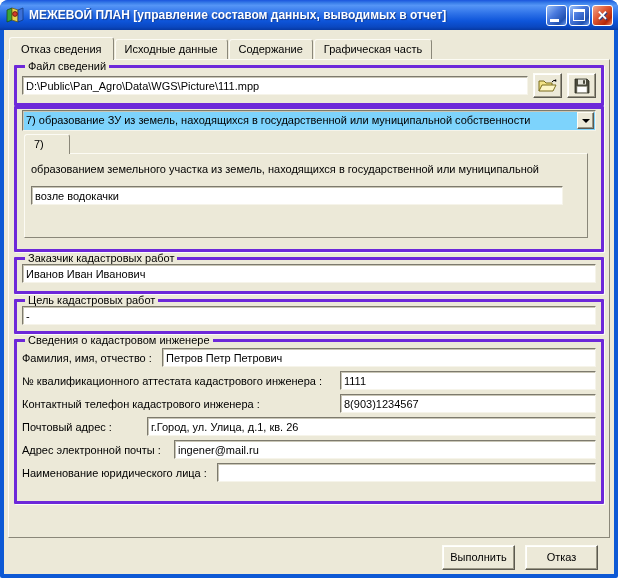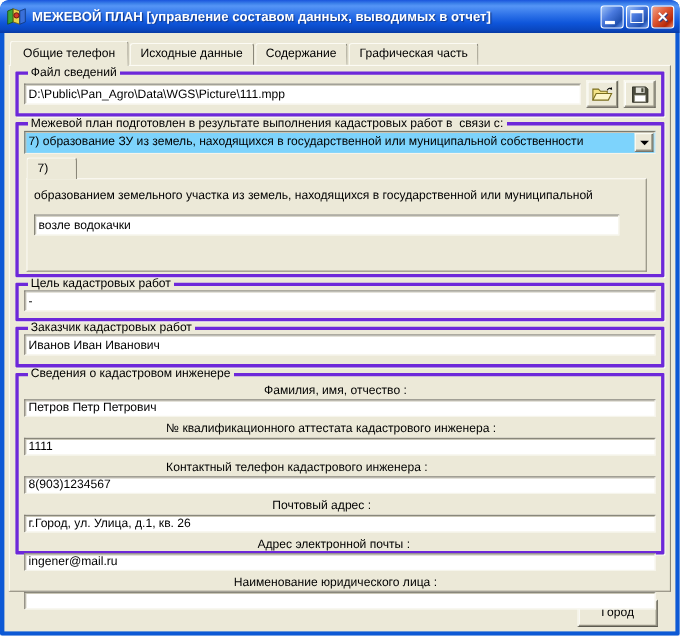--- a/index.html
+++ b/index.html
@@ -116,21 +116,21 @@
   }
   .desc-panel{
     box-sizing:border-box;height:85px;margin:0 8px 0 2px;
     background:#ece9d8;
     border:1px solid;border-color:#fcfbf4 #8a8779 #8a8779 #fcfbf4;
   }
   .desc-line1{padding:9px 8px 0 6px;}
   .desc-line2{padding:13px 8px 0 6px;}
   .loc-wrap{margin:11px 24px 0 6px;}
 
-  .erow{display:flex;align-items:center;gap:2px;margin-top:4px;flex-direction:column;}
+  .erow{display:flex;align-items:center;gap:2px;margin-top:4px;}
   .erow:first-of-type{margin-top:2px;}
   .erow .lbl{flex:0 0 auto;white-space:nowrap;overflow:hidden;padding-top:1px;}
   .erow .edit{flex:1;}
   .w-fio{width:138px;}
   .w-att{width:316px;}
   .w-tel{width:316px;}
   .w-post{width:123px;}
   .w-mail{width:150px;}
   .w-jur{width:193px;}
 
@@ -166,21 +166,21 @@
       <span class="glyph-max"></span>
     </span>
     <span class="tb-btn btn-close">
       <span class="glyph-close">✕</span>
     </span>
   </div>
 
   <div class="client">
 
     <div class="tabs">
-      <div class="tab active">Общие телефон</div>
+      <div class="tab active">Отказ сведения</div>
       <div class="tab">Исходные данные</div>
       <div class="tab">Содержание</div>
       <div class="tab">Графическая часть</div>
     </div>
 
     <div class="page">
 
       <fieldset class="group g-file">
         <legend>Файл сведений</legend>
         <div class="file-row">
@@ -198,46 +198,45 @@
               <path d="M1 1 h12 l2 2 v12 H1 Z" fill="#4a4a3c" stroke="#2c2c22" stroke-width="0.8"></path>
               <rect x="4" y="1.5" width="8" height="5" fill="#e3e3da"></rect>
               <rect x="9" y="2.2" width="2" height="3.6" fill="#4a4a3c"></rect>
               <rect x="3" y="8.5" width="10" height="6" fill="#fff" stroke="#9a9a8a" stroke-width="0.6"></rect>
             </svg>
           </span>
         </div>
       </fieldset>
 
       <fieldset class="group g-reason">
-        <legend>Межевой план подготовлен в результате выполнения кадастровых работ в  связи с:</legend>
         <div class="combo">
           <span class="combo-text">7) образование ЗУ из земель, находящихся в государственной или муниципальной собственности</span>
           <span class="combo-btn">
             <span class="tri-down"></span>
           </span>
         </div>
         <div class="subtab">7)</div>
         <div class="desc-panel">
           <div class="desc-line1">образованием земельного участка из земель, находящихся в государственной или муниципальной</div>
           <div class="loc-wrap">
             <input class="edit" type="text" value="возле водокачки" style="">
           </div>
         </div>
       </fieldset>
 
+      <fieldset class="group g-customer">
+        <legend>Заказчик кадастровых работ</legend>
+        <input class="edit" type="text" value="Иванов Иван Иванович" style="">
+      </fieldset>
+
       <fieldset class="group g-purpose">
         <legend>Цель кадастровых работ</legend>
         <input class="edit" type="text" value="-" style="">
       </fieldset>
 
-      <fieldset class="group g-customer">
-        <legend>Заказчик кадастровых работ</legend>
-        <input class="edit" type="text" value="Иванов Иван Иванович" style="">
-      </fieldset>
-
       <fieldset class="group g-engineer">
         <legend>Сведения о кадастровом инженере</legend>
 
         <div class="erow">
           <span class="lbl w-fio">Фамилия, имя, отчество :</span>
           <input class="edit" type="text" value="Петров Петр Петрович" style="">
         </div>
 
         <div class="erow">
           <span class="lbl w-att">№ квалификационного аттестата кадастрового инженера :</span>
@@ -261,17 +260,18 @@
 
         <div class="erow">
           <span class="lbl w-jur">Наименование юридического лица :</span>
           <input class="edit" type="text" style="">
         </div>
       </fieldset>
 
     </div>
 
     <div class="footer">
-      <div class="btn">Город</div>
+      <div class="btn">Выполнить</div>
+      <div class="btn">Отказ</div>
     </div>
 
   </div>
 </div>
 
 </body></html>

